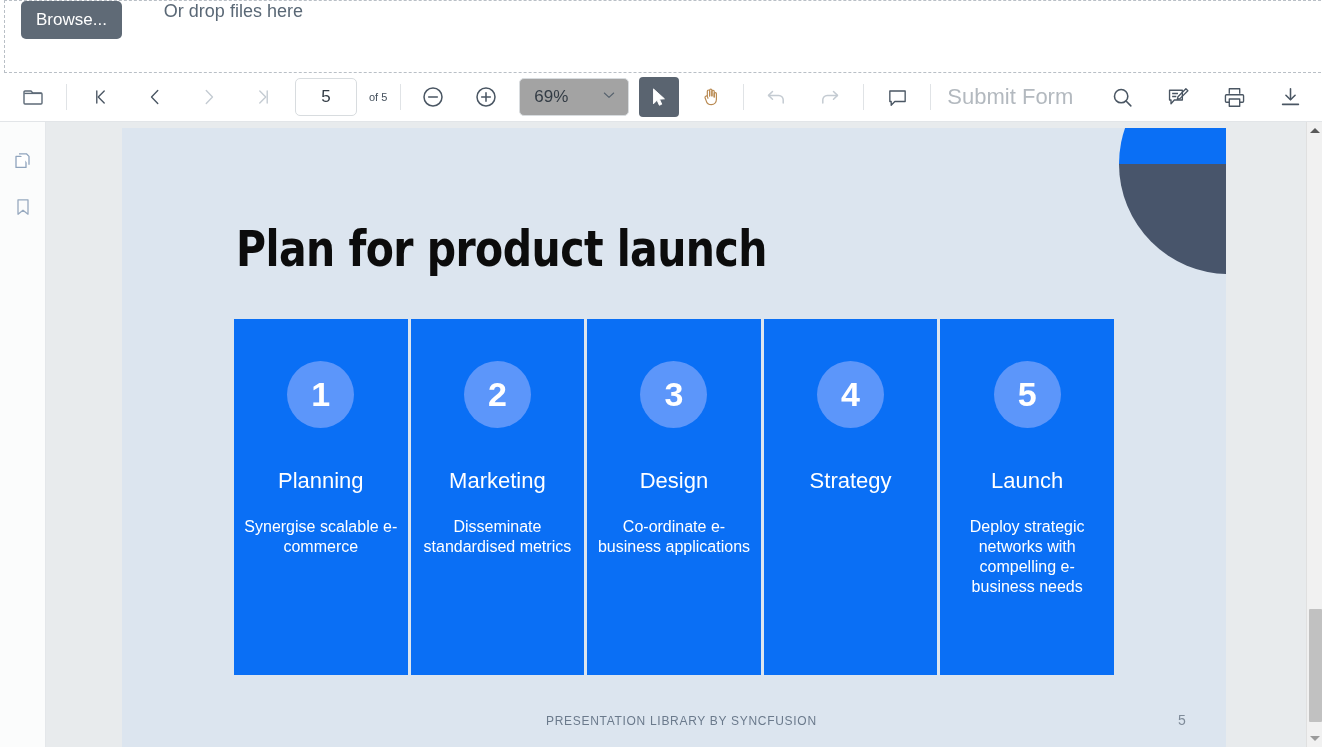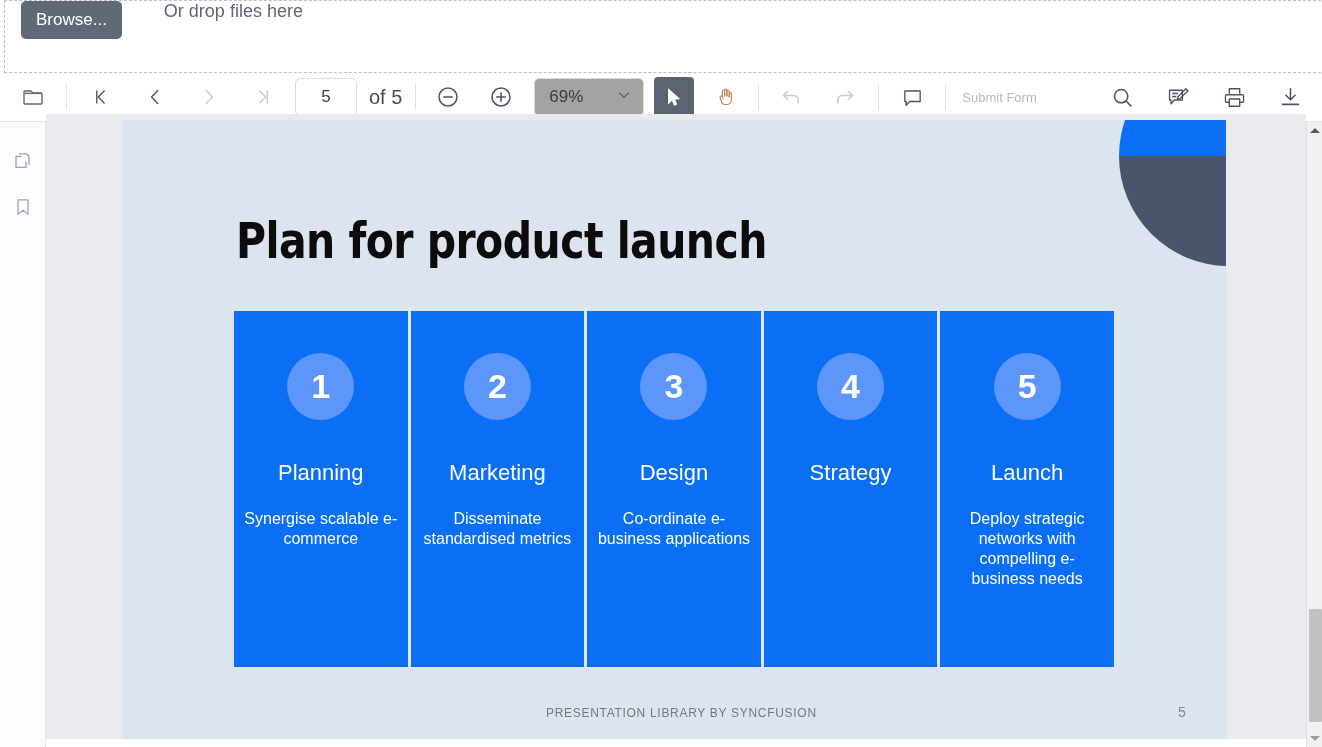--- a/index.html
+++ b/index.html
@@ -65,38 +65,38 @@
     width: 62px; height: 38px;
     border: 1px solid #d8dcdf;
     border-radius: 5px;
     text-align: center;
     font-size: 17px;
     color: #333c45;
     font-family: "Liberation Sans", sans-serif;
     background: #fff;
   }
   #page-total {
-    font-size: 20px; color: #44505c;
+    font-size: 11px; color: #44505c;
     margin-left: 12px;
   }
 
   #zoom-select {
     width: 110px; height: 38px;
     border: 1px solid #d8dcdf;
     border-radius: 5px;
     background: #a3a3a3;
     display: flex; align-items: center;
     justify-content: space-between;
     padding: 0 11px 0 14px;
     cursor: pointer;
   }
   #zoom-value { font-size: 17px; color: #333c45; }
 
   #submit-form {
-    font-size: 13px;
+    font-size: 22px;
     color: #b3b9bf;
     margin-left: 16px;
     margin-right: 4px;
     cursor: default;
     white-space: nowrap;
   }
 
   
   #leftrail {
     position: absolute; left: 0; top: 122px;
@@ -106,21 +106,21 @@
     padding-top: 18px;
   }
   .rail-btn {
     width: 46px; height: 46px;
     display: flex; align-items: center; justify-content: center;
     cursor: pointer;
   }
 
   
   #viewer {
-    position: absolute; left: 46px; top: 114px;
+    position: absolute; left: 46px; top: 122px;
     width: 1260px; height: 625px;
     background: #e8ebed;
     overflow: hidden;
   }
 
   
   #slide {
     position: absolute;
     left: 76px; top: 6px;
     width: 1104px; height: 621px;

